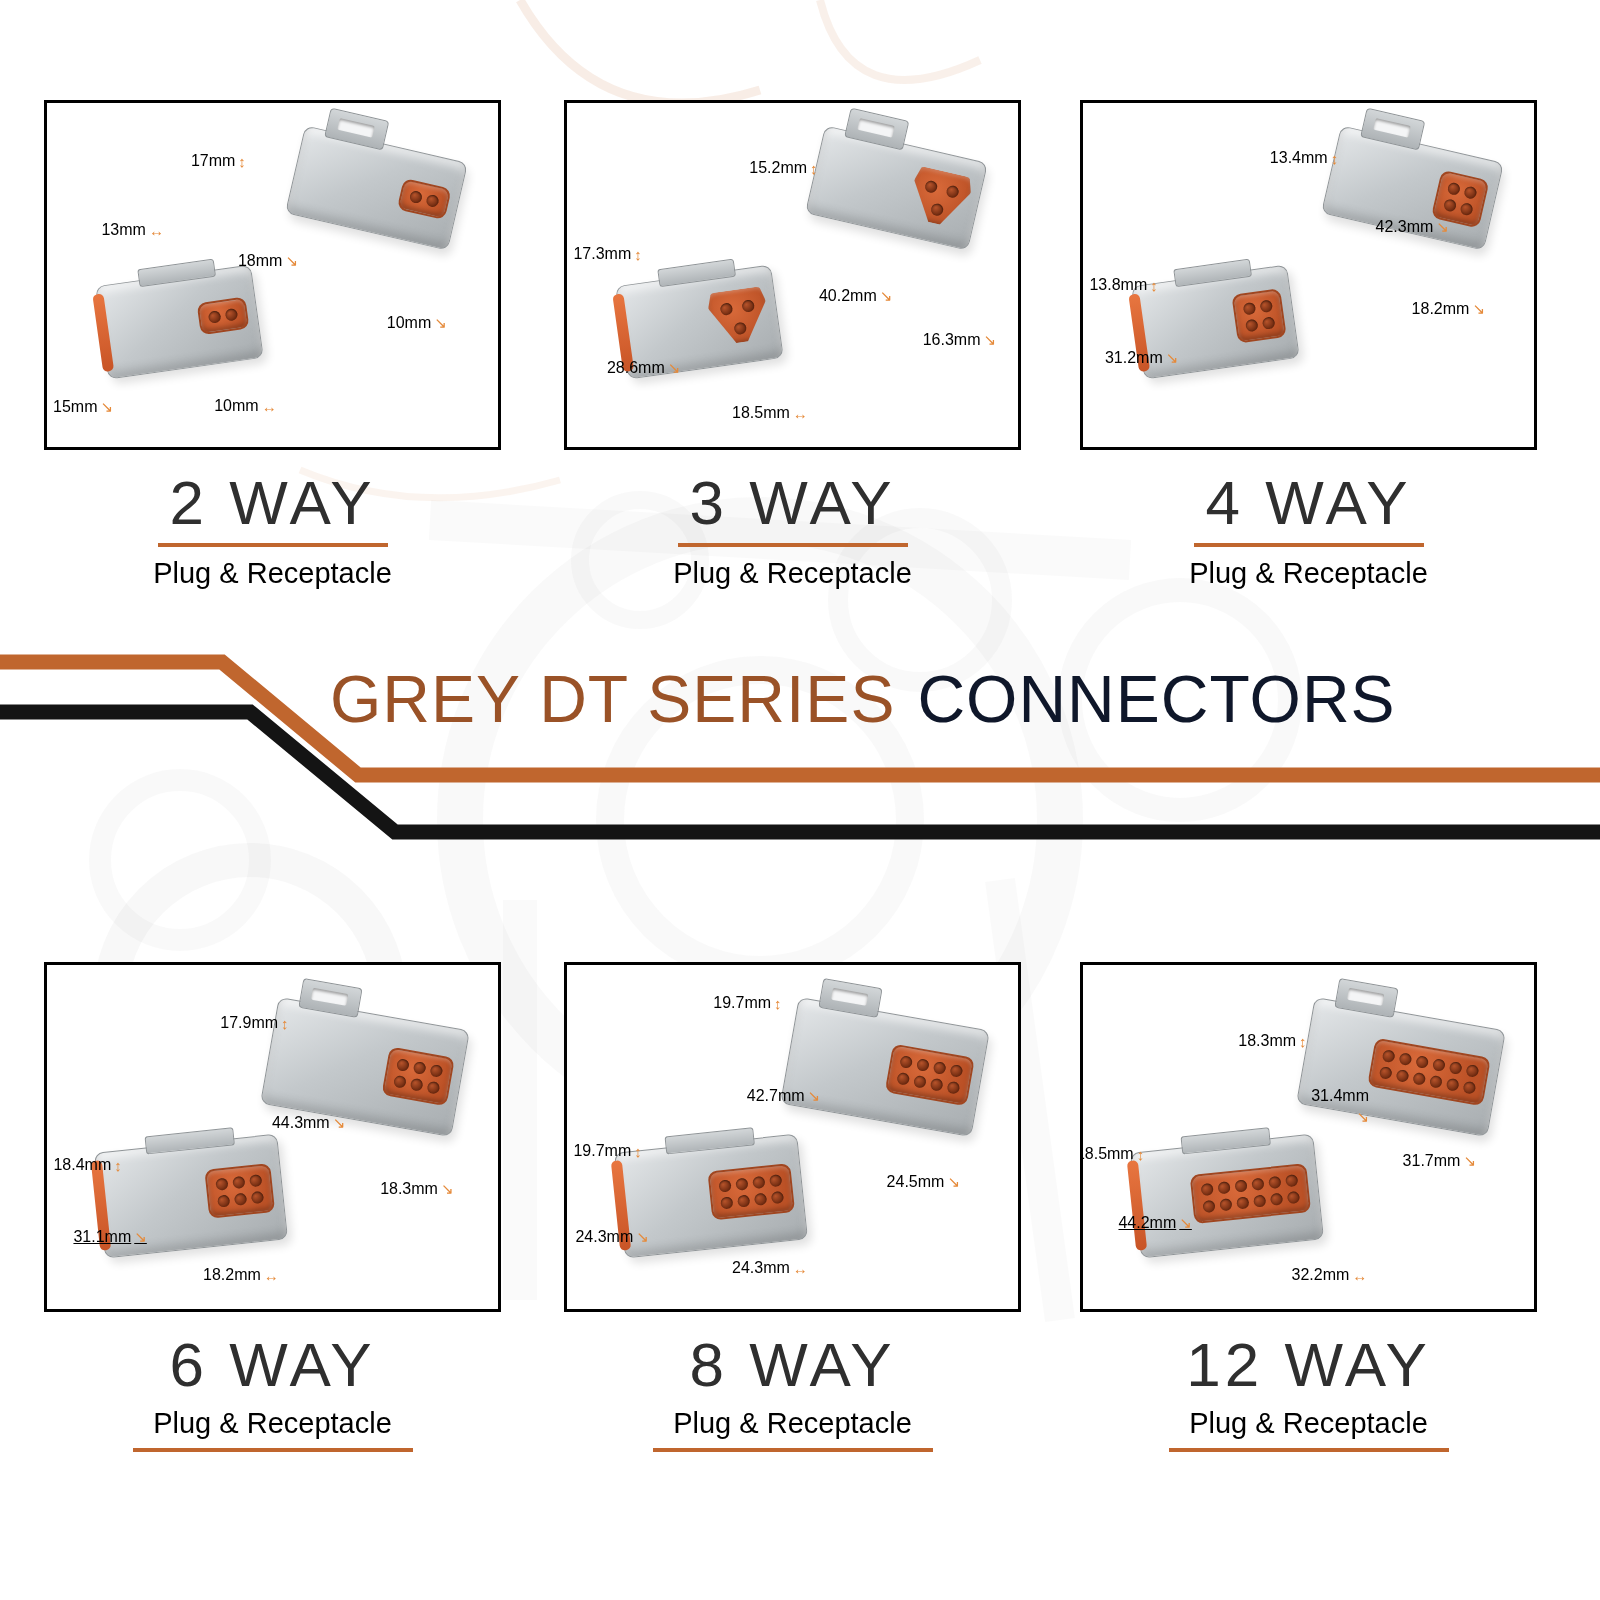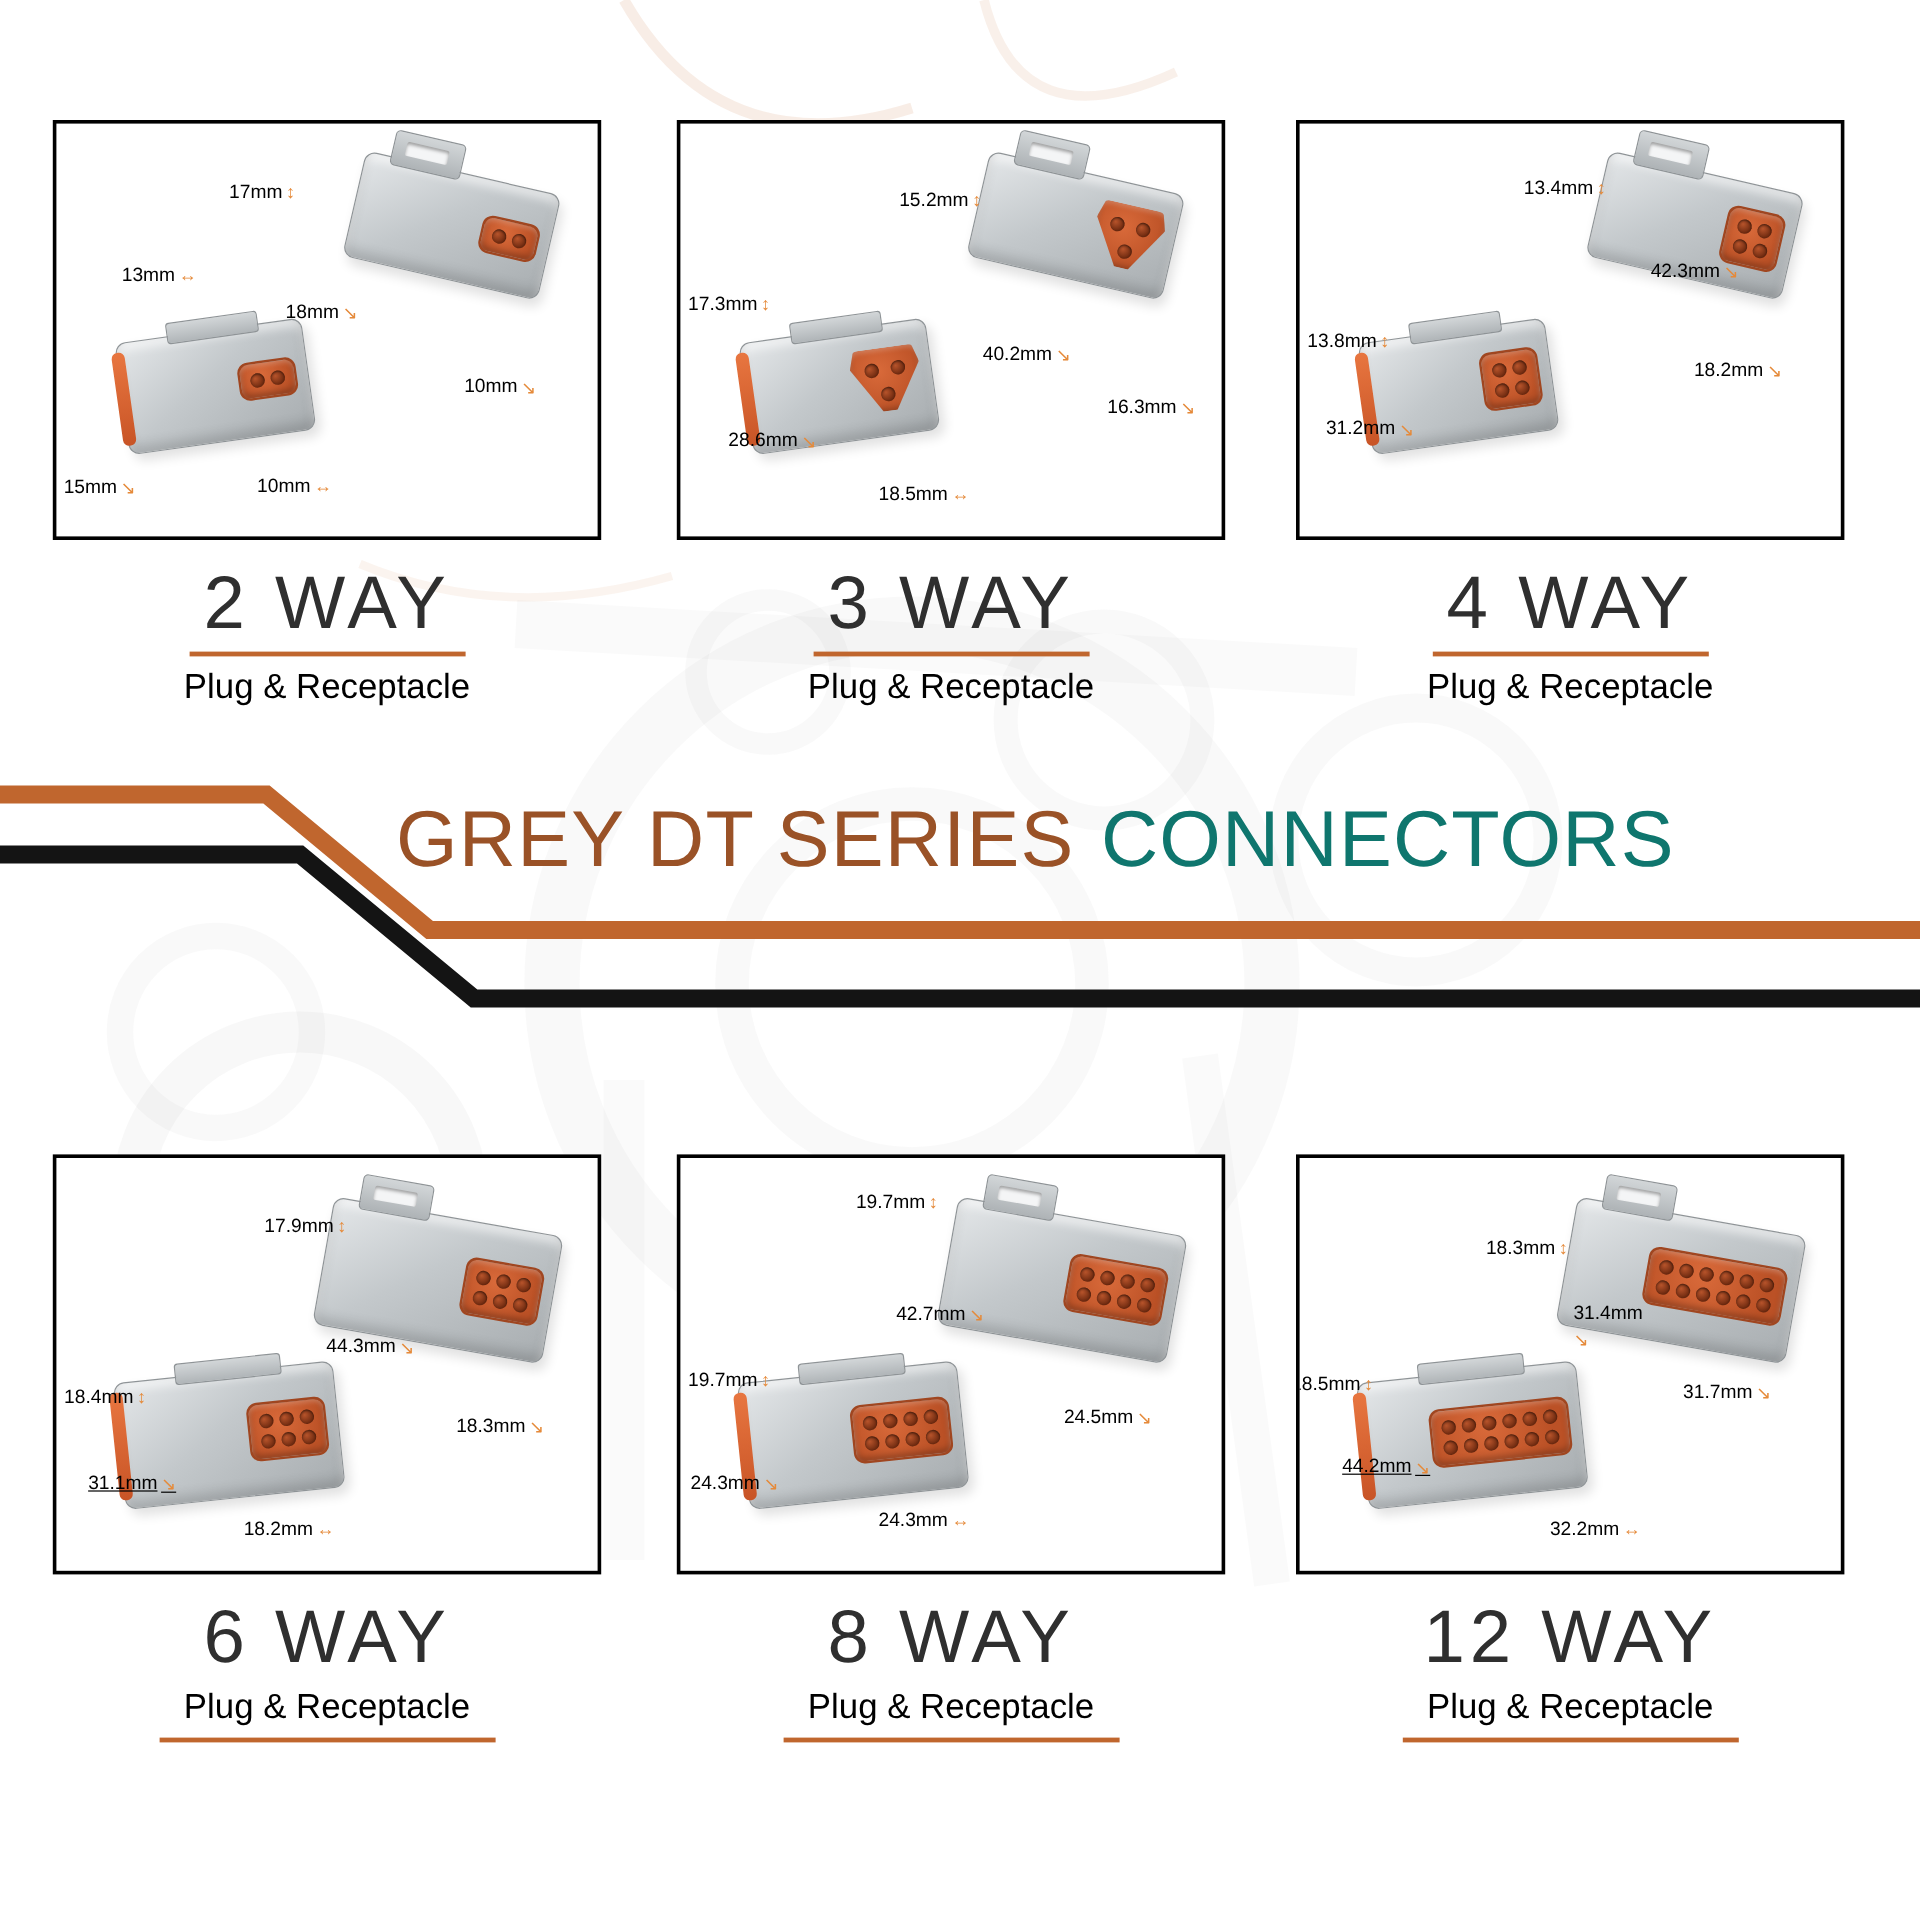--- a/index.html
+++ b/index.html
@@ -15,21 +15,21 @@
   .col1 { left:44px; }  .col2 { left:564px; }  .col3 { left:1080px; }
   .row1 { top:100px; }  .row2 { top:962px; }
   .box {
     position:relative; width:451px; height:344px;
     background:#ffffff; border:3px solid #000; overflow:hidden;
   }
   .labels { position:absolute; inset:0; z-index:6; }
   .dim-label {
     position:absolute; transform:translate(-50%,-50%);
     font-size:16px; color:#000; white-space:nowrap;
-    display:flex; align-items:flex-start; gap:3px;
+    display:flex; align-items:flex-end; gap:3px;
   }
   .dim-arrow { color:#e58a3a; font-size:15px; }
 
   .title {
     margin:20px 0 0 0; text-align:center; font-weight:400;
     font-size:62px; line-height:1.05; letter-spacing:4px; color:#2f2f2f;
   }
   .t-underline { width:230px; height:4px; background:#c0662e; margin:8px auto 0 auto; }
   .subtitle { margin:10px 0 0 0; text-align:center; font-size:29px; color:#000; }
   .s-underline { width:280px; height:4px; background:#c0662e; margin:8px auto 0 auto; }
@@ -85,21 +85,21 @@
   .dot.abs { position:absolute; transform:translate(-50%,-50%); }
 
   
   .banner { position:absolute; left:0; top:600px; width:1600px; height:260px; z-index:3; }
   .banner svg { position:absolute; inset:0; }
   .banner-text {
     position:absolute; left:330px; top:66px; white-space:nowrap;
     font-size:66px; letter-spacing:1px; font-weight:400; line-height:1;
   }
   .banner-text .part-grey { color:#9a5227; }
-  .banner-text .part-conn { color:#0f766e; margin-left:22px; }
+  .banner-text .part-conn { color:#0f172a; margin-left:22px; }
 </style>
 </head>
 <body>
 
 <div class="page">
 
   <svg class="watermark" width="1600" height="1600" viewBox="0 0 1600 1600" aria-hidden="true">
     <g fill="none" stroke="#8a8a8a">
       <circle cx="760" cy="820" r="300" stroke-width="46" opacity="0.05"></circle>
       <circle cx="760" cy="820" r="150" stroke-width="28" opacity="0.05"></circle>

